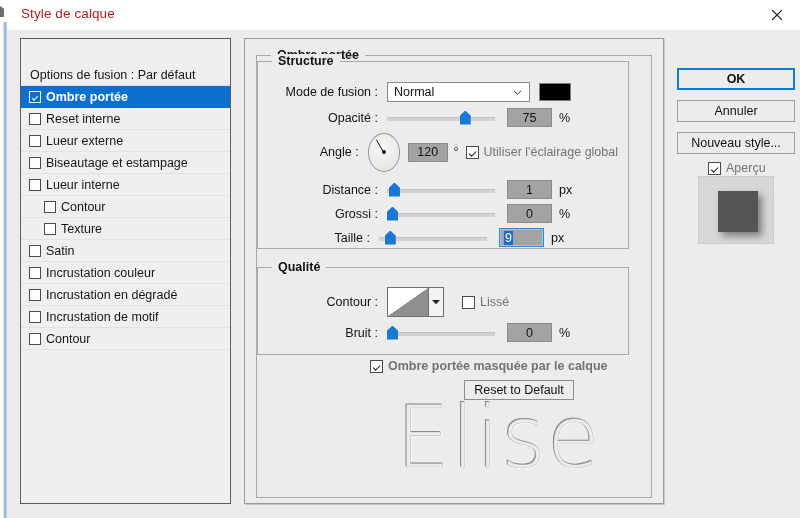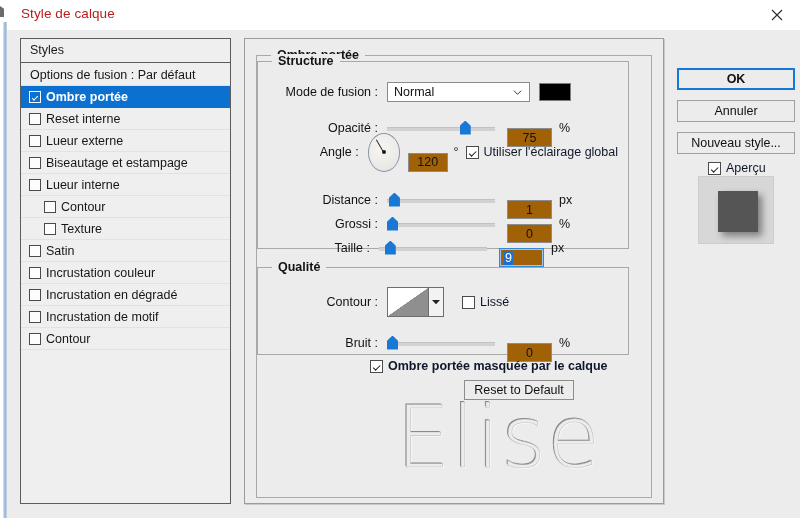--- a/index.html
+++ b/index.html
@@ -155,23 +155,23 @@
     position: absolute; left: 0; top: 6px; height: 3px; width: 100%;
     background: #d2d2d2; border-top: 1px solid #c2c2c2;
   }
   .slider .thumb {
     position: absolute; top: 0px; width: 11px; height: 14px;
     background: #1978d4;
     clip-path: polygon(0% 38%, 50% 0%, 100% 38%, 100% 100%, 0% 100%);
   }
   .numbox {
     height: 19px; box-sizing: border-box;
-    background: #a16207; border: 1px solid #8c8c8c;
+    background: #a3a3a3; border: 1px solid #8c8c8c;
     display: flex; align-items: center; justify-content: center;
-    font-size: 12.5px; color: #111; margin-top: 20px;
+    font-size: 12.5px; color: #111;
   }
   .numbox.focused { border: 1px solid #2f88e0; box-shadow: 0 0 0 1px #9cc8f0 inset; }
   .numbox.focused .sel {
     background: #1b6fd0; color: #ffffff; padding: 0 1px;
   }
   .unit { font-size: 12.5px; color: #111; }
 
   
   .dial {
     width: 37px; height: 37px; border-radius: 50%;
@@ -198,21 +198,21 @@
     width: 13px; height: 13px; box-sizing: border-box;
     border: 1px solid #4a4a4a; background: #fefefe;
     position: relative; margin-right: 5px; flex: none;
   }
   .chk .box.on::after {
     content: ""; position: absolute; left: 2px; top: 4px;
     width: 6px; height: 2.5px;
     border-left: 1.7px solid #1a1a1a; border-bottom: 1.7px solid #1a1a1a;
     transform: rotate(-45deg);
   }
-  .chk .txt { font-size: 12.5px; color: #0f172a; white-space: nowrap; }
+  .chk .txt { font-size: 12.5px; color: #737373; white-space: nowrap; }
 
   
   .contour-box {
     width: 42px; height: 30px; box-sizing: border-box;
     border: 1px solid #6e6e6e; background: #ffffff;
     position: relative; overflow: hidden;
   }
   .contour-box .fill {
     position: absolute; left: 0; top: 0; width: 100%; height: 100%;
     background: linear-gradient(to bottom right, #ffffff 0%, #ffffff 49.6%, #8f8f8f 50.4%, #8f8f8f 100%);
@@ -287,23 +287,20 @@
       <div class="close-btn">
         <svg width="12" height="12" viewBox="0 0 12 12" aria-hidden="true">
           <path d="M1 1 L11 11 M11 1 L1 11" stroke="#2a2a2a" stroke-width="1.1" fill="none"></path>
         </svg>
       </div>
     </div>
 
     <div class="dlg-body">
 
       <div class="styles-panel">
-        <div class="styles-header">
-          <span>Styles</span>
-        </div>
         <div class="styles-list" id="styles-list">
             <div class="style-row plain">
               <span>Options de fusion : Par défaut</span>
             </div>
             <div class="style-row selected">
               <div class="cb checked"></div>
               <span>Ombre portée</span>
             </div>
             <div class="style-row">
               <div class="cb"></div>

